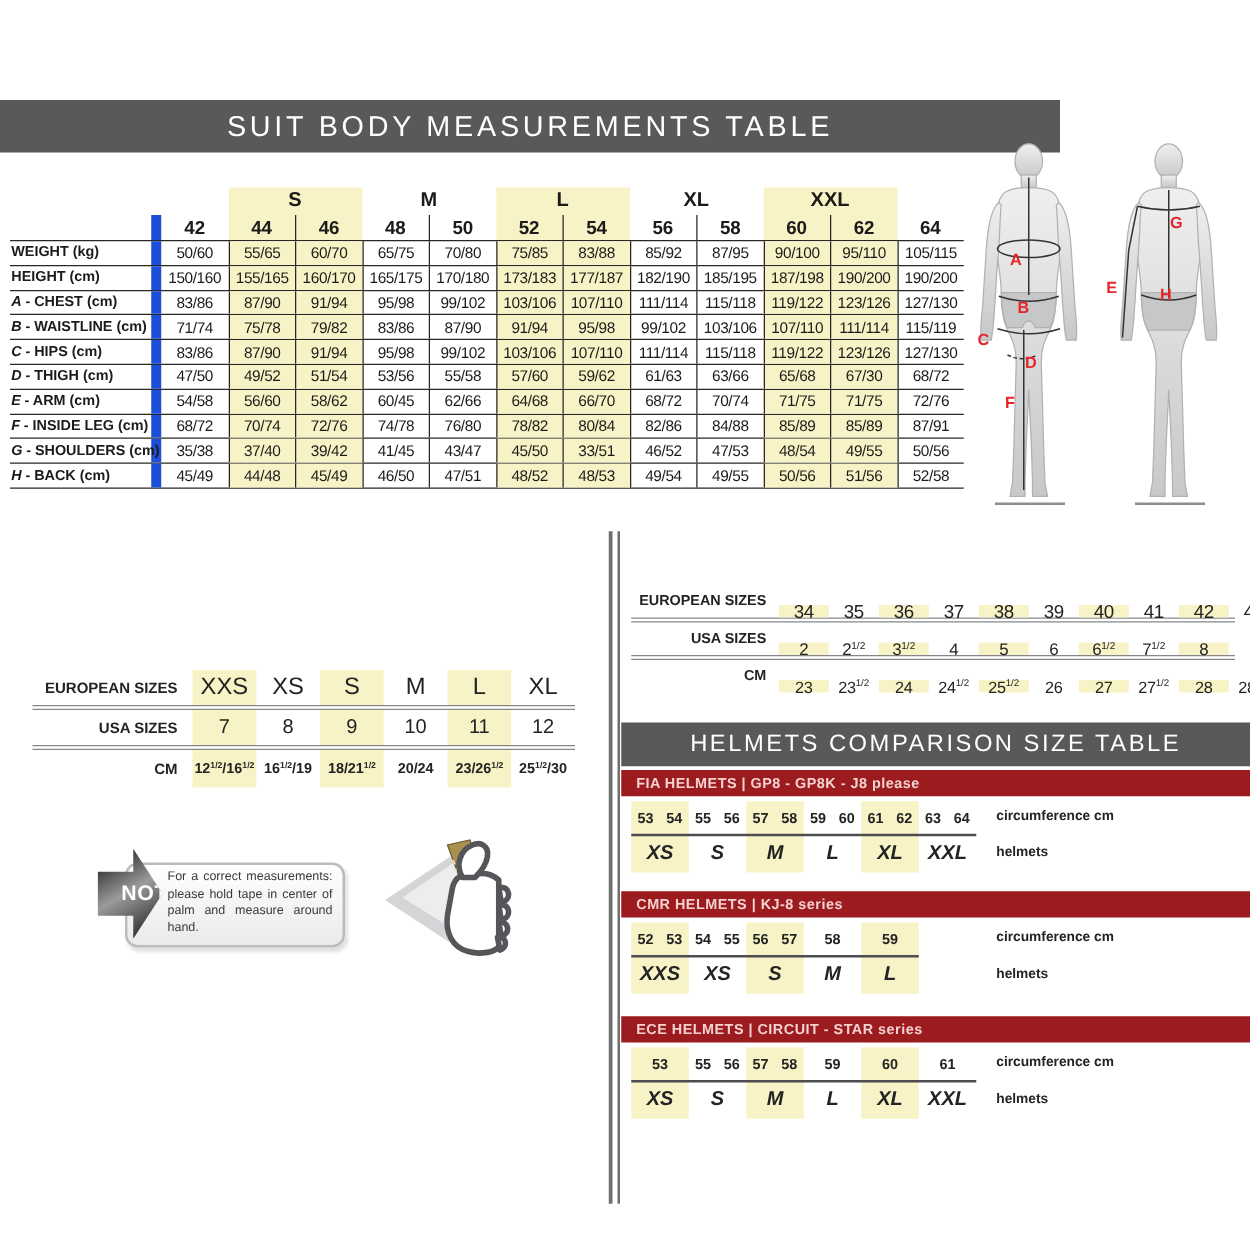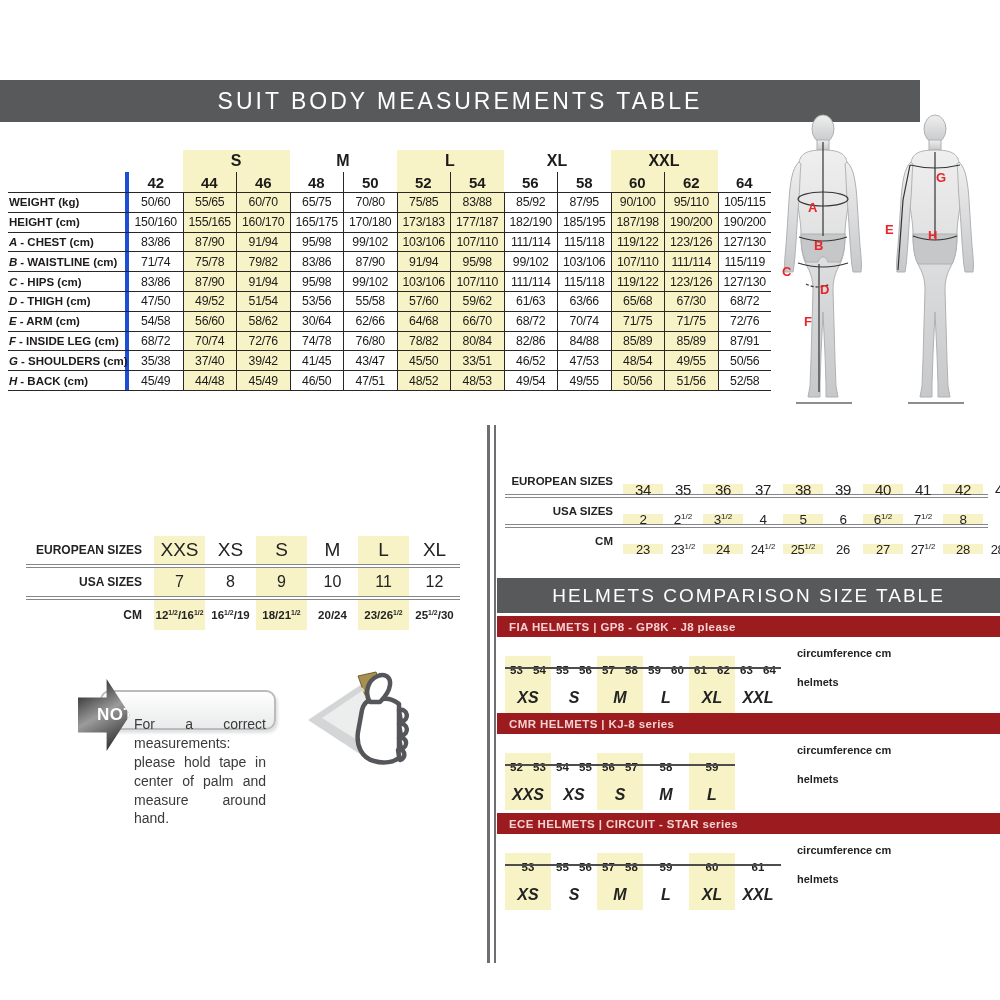--- a/index.html
+++ b/index.html
@@ -2,35 +2,35 @@
 <html><head>
 <meta charset="utf-8">
 <style>
   html,body{margin:0;padding:0;background:#fff;}
   body{font-family:"Liberation Sans", sans-serif; -webkit-font-smoothing:antialiased;}
   #canvas{position:relative;width:1000px;height:1000px;background:#fff;overflow:hidden;}
 
   
   .bar{position:absolute;background:#58595b;color:#fff;display:flex;align-items:center;justify-content:center;
        font-weight:300;letter-spacing:3px;}
-  #suit-title-bar{left:0;top:80px;width:920px;height:42px;font-size:23px;}
+  #suit-title-bar{left:0;top:80px;width:848px;height:42px;font-size:23px;}
   #gloves-title-bar{left:0;top:425px;width:481px;height:37px;font-size:19px;letter-spacing:2px;}
   #shoes-title-bar{left:497px;top:425px;width:503px;height:37px;font-size:19px;letter-spacing:2px;}
   #helmets-title-bar{left:497px;top:578px;width:503px;height:35px;font-size:19px;letter-spacing:2px;}
 
   
   .vdiv{position:absolute;top:425px;height:538px;background:#6e6f71;}
   #vdiv1{left:487px;width:3px;}
   #vdiv2{left:494px;width:2px;}
 
   
   #suit-table{position:absolute;left:8px;top:150px;width:763px;color:#1d1b1a;}
   .st-row{display:flex;}
   .st-label{width:121px;flex:none;display:flex;align-items:center;font-size:11.5px;font-weight:bold;
-            border-right:4px solid #1d4ed8;box-sizing:border-box;padding-left:1px;white-space:nowrap;}
+            border-right:8px solid #1d4ed8;box-sizing:border-box;padding-left:1px;white-space:nowrap;}
   .st-label i{font-style:italic;margin-right:3px;}
   .st-cell{width:53.5px;flex:none;display:flex;align-items:center;justify-content:center;box-sizing:border-box;}
   .st-groups{height:22px;}
   .st-groups .st-label{border-right:none;}
   .st-groups .grp{font-size:16px;font-weight:bold;}
   .st-header{height:20px;}
   .st-header .st-cell{font-size:15px;font-weight:bold;}
   .st-header .pairline{border-left:1px solid #2a2625;}
   .st-data{height:18.8px;border-top:1.6px solid #2a2625;}
   .st-data:last-child{border-bottom:1.6px solid #2a2625;}
@@ -48,23 +48,23 @@
   .gt-head{width:128px;flex:none;display:flex;align-items:center;justify-content:flex-end;
            font-size:12px;font-weight:bold;padding-right:12px;box-sizing:border-box;}
   .gt-cell{width:51px;flex:none;display:flex;align-items:center;justify-content:center;}
   .g-eu{height:28px;font-size:19px;}
   .g-usa{height:28px;font-size:16px;}
   .g-cm{height:30px;font-size:11.5px;font-weight:bold;}
   .double-rule{height:4px;border-top:1px solid #86878a;border-bottom:1px solid #86878a;box-sizing:border-box;}
 
   
   #nota{position:absolute;left:75px;top:672px;width:350px;height:110px;}
-  #nota-bubble{position:absolute;left:25px;top:18px;width:176px;height:40px;border:2px solid #b9bbbd;border-radius:10px;
+  #nota-bubble{position:absolute;left:25px;top:18px;width:176px;height:68px;border:2px solid #b9bbbd;border-radius:10px;
                background:linear-gradient(#ffffff,#e9eaeb);box-shadow:2px 3px 3px rgba(0,0,0,0.12);
-               box-sizing:border-box;padding:23px 8px 6px 32px;font-size:14px;color:#3a3a3a;line-height:1.35;text-align:justify;}
+               box-sizing:border-box;padding:3px 8px 6px 32px;font-size:10px;color:#3a3a3a;line-height:1.35;text-align:justify;}
   #nota-arrow{position:absolute;left:3px;top:3px;width:52px;height:80px;
               background:linear-gradient(150deg,#0c0c0c 5%,#9b9b9b 48%,#161616 95%);
               clip-path:polygon(0 28%,55% 28%,55% 5%,100% 50%,55% 95%,55% 72%,0 72%);}
   #nota-arrow span{position:absolute;left:2px;top:50%;transform:translateY(-50%);color:#fff;font-weight:bold;font-size:17px;letter-spacing:0.5px;padding-left:17px;}
   #thumb-icon{position:absolute;left:225px;top:-14px;width:122px;height:122px;}
 
   
   #shoes-table{position:absolute;left:497px;top:468px;width:503px;color:#232323;}
   .sh-row{display:flex;}
   .sh-head{width:126px;flex:none;display:flex;align-items:center;justify-content:flex-end;
@@ -75,21 +75,21 @@
   .s-cm{height:26px;font-size:13px;}
   #shoes-table .double-rule{margin-left:8px;margin-right:12px;}
 
   
   .helmet-redbar{position:absolute;left:497px;width:503px;height:21px;background:#9c1b1f;color:#f4d2d1;
                  display:flex;align-items:center;font-size:11.5px;font-weight:bold;letter-spacing:0.4px;
                  padding-left:12px;box-sizing:border-box;}
   #fia-bar{top:616px;} #cmr-bar{top:713px;} #ece-bar{top:813px;}
   .helmet-table{position:absolute;left:497px;width:503px;height:60px;color:#232323;}
   #fia-table{top:640px;} #cmr-table{top:737px;} #ece-table{top:837px;}
-  .hg-wrap{position:absolute;left:8px;top:16px;display:flex;height:57px;justify-content:flex-end;}
+  .hg-wrap{position:absolute;left:8px;top:1px;display:flex;height:57px;justify-content:flex-end;}
   .hgroup{display:flex;flex-direction:column;width:46px;}
   .hg-nums{height:27px;display:flex;align-items:center;justify-content:space-around;font-size:11.5px;font-weight:bold;}
   .hg-size{height:30px;display:flex;align-items:center;justify-content:center;font-size:16px;font-weight:bold;font-style:italic;}
   .helmet-hline{position:absolute;top:27px;left:8px;height:1.5px;background:#4d4d4f;}
   .helmet-lab{position:absolute;left:300px;font-size:11px;font-weight:bold;color:#232323;}
   .helmet-lab.top{top:7px;} .helmet-lab.bot{top:36px;}
 
   .frac{font-size:60%;position:relative;top:-0.35em;letter-spacing:0;}
   [data-interactable]{cursor:default;}
 </style>
@@ -216,21 +216,21 @@
         <div class="st-cell" data-interactable="false">63/66</div>
         <div class="st-cell hl" data-interactable="false">65/68</div>
         <div class="st-cell hl" data-interactable="false">67/30</div>
         <div class="st-cell" data-interactable="false">68/72</div>
       </div>
       <div class="st-row st-data" data-interactable="false">
         <div class="st-label" data-interactable="false"><i>E</i>- ARM (cm)</div>
         <div class="st-cell first" data-interactable="false">54/58</div>
         <div class="st-cell hl" data-interactable="false">56/60</div>
         <div class="st-cell hl" data-interactable="false">58/62</div>
-        <div class="st-cell" data-interactable="false">30/64</div>
+        <div class="st-cell" data-interactable="false">60/45</div>
         <div class="st-cell" data-interactable="false">62/66</div>
         <div class="st-cell hl" data-interactable="false">64/68</div>
         <div class="st-cell hl" data-interactable="false">66/70</div>
         <div class="st-cell" data-interactable="false">68/72</div>
         <div class="st-cell" data-interactable="false">70/74</div>
         <div class="st-cell hl" data-interactable="false">71/75</div>
         <div class="st-cell hl" data-interactable="false">71/75</div>
         <div class="st-cell" data-interactable="false">72/76</div>
       </div>
       <div class="st-row st-data" data-interactable="false">

